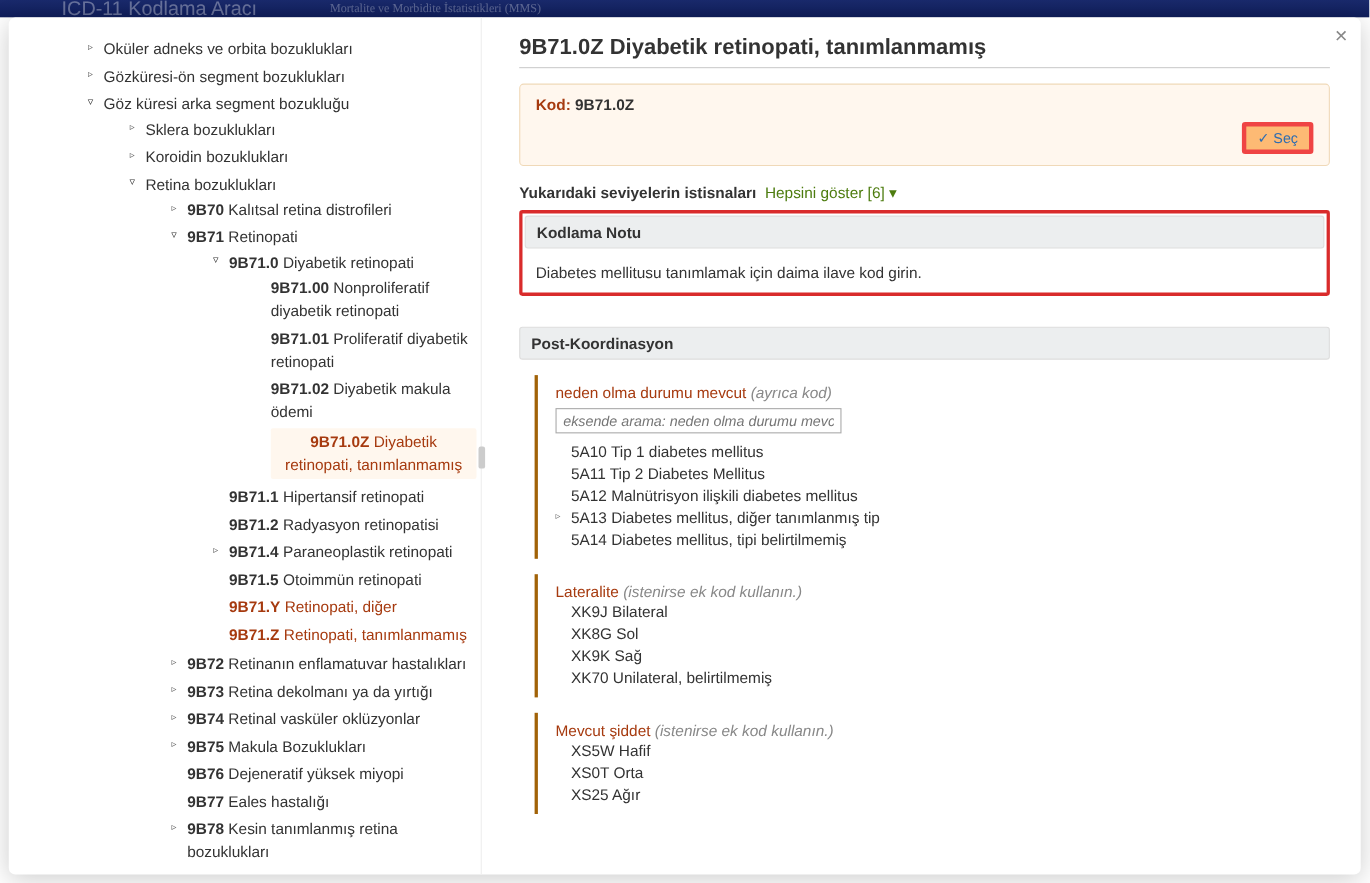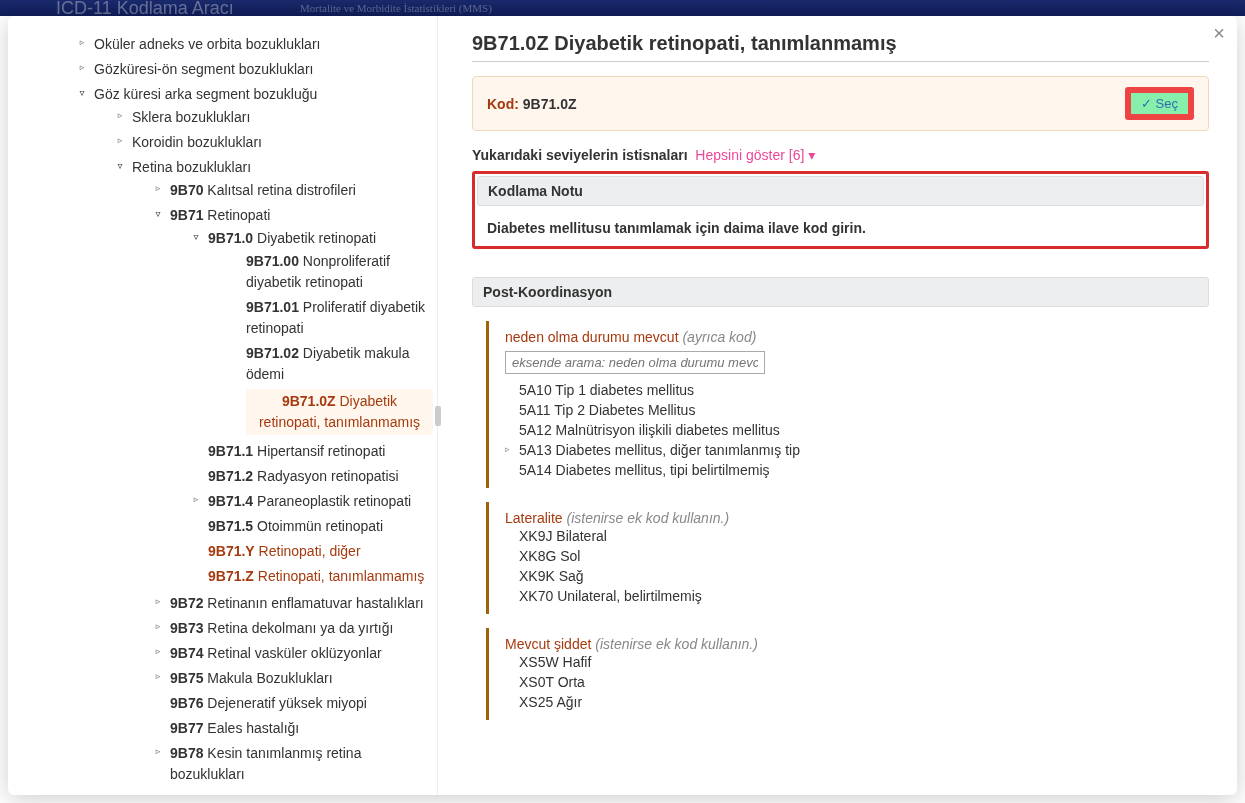--- a/index.html
+++ b/index.html
@@ -16,31 +16,31 @@
   .tree li { position: relative; padding: 2px 0 2px 22px; line-height: 1.5; }
   .tree .tog { position: absolute; left: 4px; top: 4px; font-size: 9px; color: #666; cursor: pointer; width: 12px; text-align: center; }
   .tree .tog.open { font-size: 10px; top: 3px; color: #333; }
   .tree .label { cursor: pointer; text-align: center; }
   .tree .code { font-weight: 600; }
   .tree .selected { background: #fff7ee; display: inline-block; padding: 2px 4px; border-radius: 2px; }
   .tree .residual { color: #a63a0f; }
   .divider-handle { width: 6px; background: transparent; position: relative; }
   .divider-handle::before { content: ""; position: absolute; left: -3px; top: 50%; width: 6px; height: 20px; background: #ccc; border-radius: 2px; }
   h2.detail-title { font-size: 20px; font-weight: 600; border-bottom: 1px solid #ccc; padding-bottom: 6px; margin-bottom: 14px; }
-  .code-box { background: #fff7ee; border: 1px solid #f0d9b8; border-radius: 4px; padding: 10px 14px; display: flex; justify-content: space-between; align-items: center; margin-bottom: 16px; }
+  .code-box { background: #fff7ee; border: 1px solid #f0d9b8; border-radius: 4px; padding: 10px 14px; display: flex; justify-content: space-between; align-items: flex-start; margin-bottom: 16px; }
   .code-box .kod { color: #a63a0f; font-weight: 600; }
   .code-box .kodval { font-weight: 600; color: #333; }
-  .sel-btn { border: 6px solid #ef4444; color: #2f6db0; background: #86efac; padding: 3px 10px; border-radius: 3px; font-size: 13px; cursor: pointer; }
+  .sel-btn { border: 4px solid #ef4444; color: #2f6db0; background: #fdba74; padding: 3px 10px; border-radius: 3px; font-size: 13px; cursor: pointer; margin-top: 24px; }
   .excl-line { font-size: 14px; margin-bottom: 8px; }
   .excl-line b { font-weight: 700; margin-top: 40px; }
-  .excl-line a { color: #ec4899; text-decoration: none; cursor: pointer; }
+  .excl-line a { color: #4d7c0f; text-decoration: none; cursor: pointer; }
   .section-hdr { background: #eceeef; border: 1px solid #ddd; border-radius: 3px; padding: 6px 10px; font-weight: 600; margin-top: 28px; margin-bottom: 10px; }
   .highlight-box { border: 3px solid #d92b2b; border-radius: 3px; padding: 2px; margin-bottom: 14px; }
   .highlight-box .section-hdr { margin-top: 0; }
-  .note-body { padding: 4px 10px 8px 10px; font-weight: bold; }
+  .note-body { padding: 4px 10px 8px 10px; }
   .pc-group { border-left: 3px solid #a16207; background: #fff; margin: 14px 0 14px 14px; padding: 8px 12px 8px 16px; }
   .pc-title { color: #a63a0f; }
   .pc-title .hint { color: #888; font-style: italic; font-weight: normal; }
   .pc-input { width: 260px; padding: 3px 6px; border: 1px solid #aaa; margin: 6px 0 6px 0; font-size: 13px; font-style: italic; color: #888; }
   .pc-list { list-style: none; padding-left: 14px; }
   .pc-list li { padding: 2px 0; position: relative; }
   .pc-list li.hasChildren::before { content: "▹"; position: absolute; left: -14px; top: 4px; font-size: 9px; color: #777; }
   .pc-list .pcode { font-weight: normal; }
   ::-webkit-scrollbar { width: 10px; }
   ::-webkit-scrollbar-thumb { background: #ccc; border-radius: 4px; }

